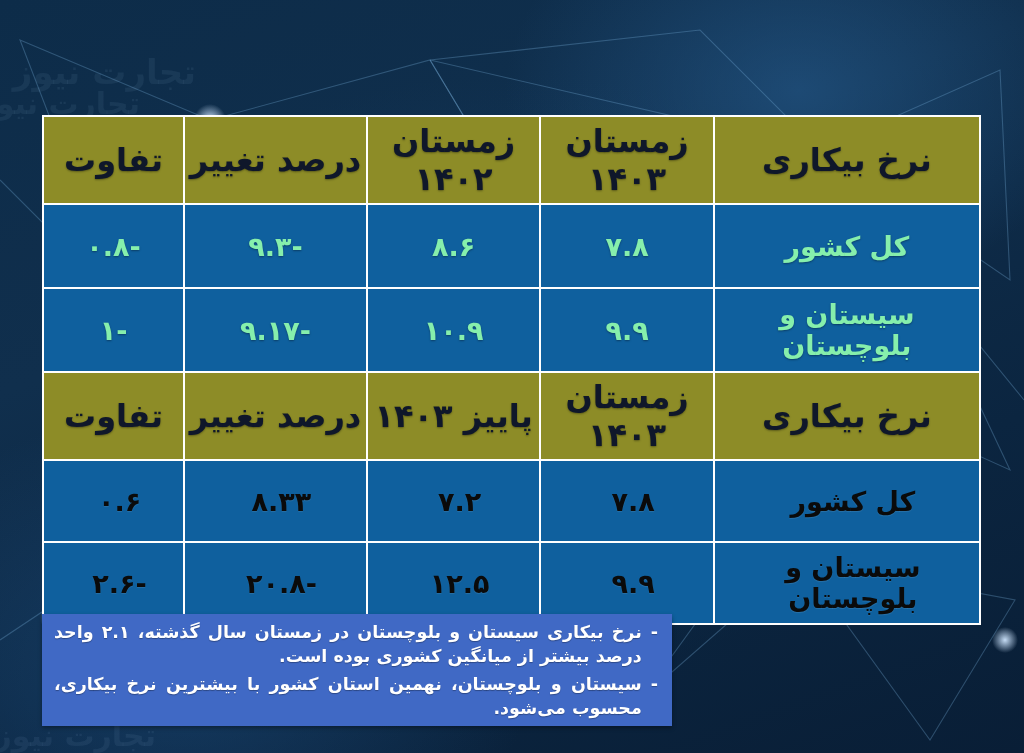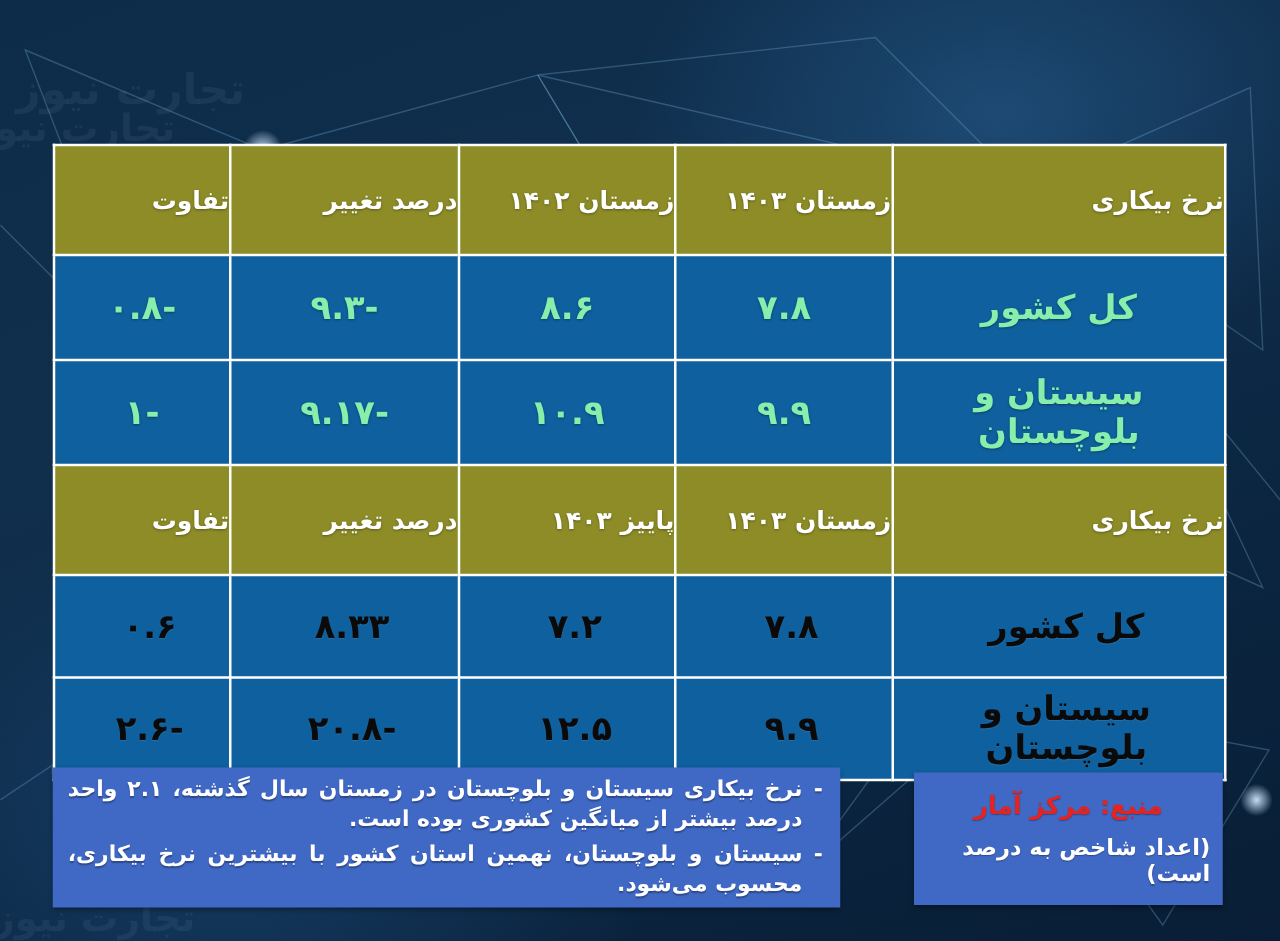--- a/index.html
+++ b/index.html
@@ -67,25 +67,24 @@
   }
   table.grid td {
     border: 2px solid #ffffff;
     text-align: center;
     vertical-align: middle;
     font-weight: bold;
     padding: 0;
   }
   tr.hdr td {
     background: #8d8c27;
-    color: #ffffff;
+    color: #0f172a;
     height: 86px;
-    font-size: 20px;
+    font-size: 32px;
     text-shadow: 0 1px 2px rgba(0,0,0,0.35);
-    text-align: right;
   }
   tr.rowA td {
     background: #0f609e;
     color: #86efac;
     height: 82px;
     font-size: 27px;
     text-shadow: 0 1px 2px rgba(0,0,0,0.35);
   }
   tr.rowB td {
     background: #0f609e;
@@ -280,24 +279,20 @@
           <td class="c-v1">۹.۹</td>
           <td class="c-v2">۱۲.۵</td>
           <td class="c-v3">-۲۰.۸</td>
           <td class="c-v4">-۲.۶</td>
         </tr>
 
       </tbody>
     </table>
   </div>
 
-  <div class="note-source">
-    <div class="src">منبع: مرکز آمار</div>
-    <div class="unit">(اعداد شاخص به درصد است)</div>
-  </div>
 
   <div class="note-bullets">
     <div class="bullet">
       <span class="dash">-</span>
       <span class="btxt">نرخ بیکاری سیستان و بلوچستان در زمستان سال گذشته، ۲.۱ واحد درصد بیشتر از میانگین کشوری بوده است.</span>
     </div>
     <div class="bullet">
       <span class="dash">-</span>
       <span class="btxt">سیستان و بلوچستان، نهمین استان کشور با بیشترین نرخ بیکاری، محسوب می‌شود.</span>
     </div>

